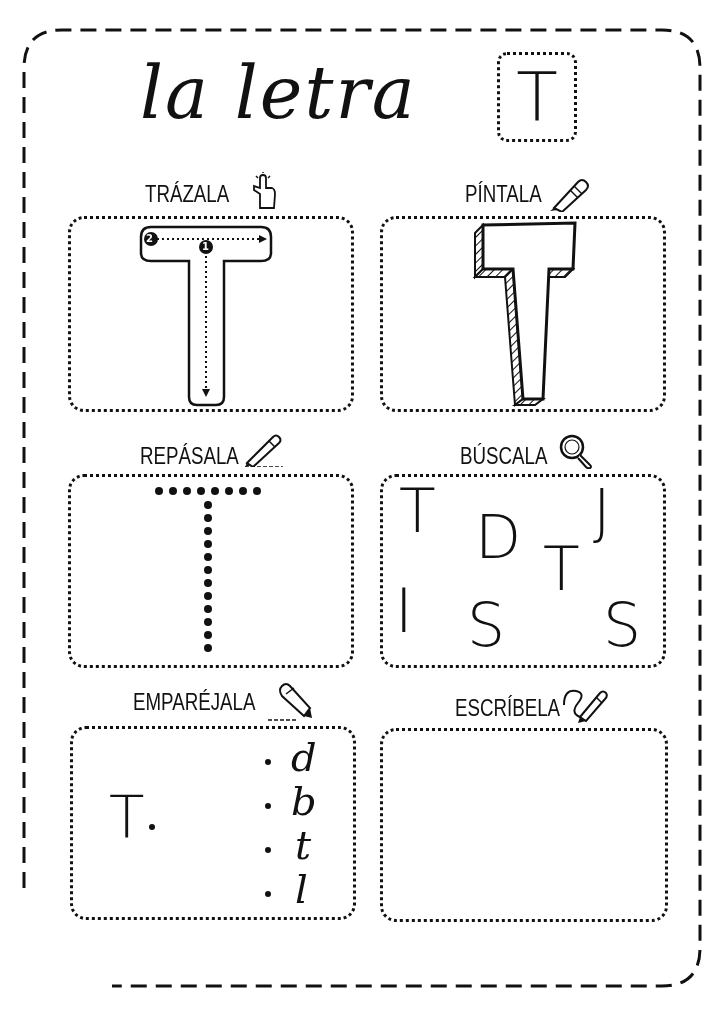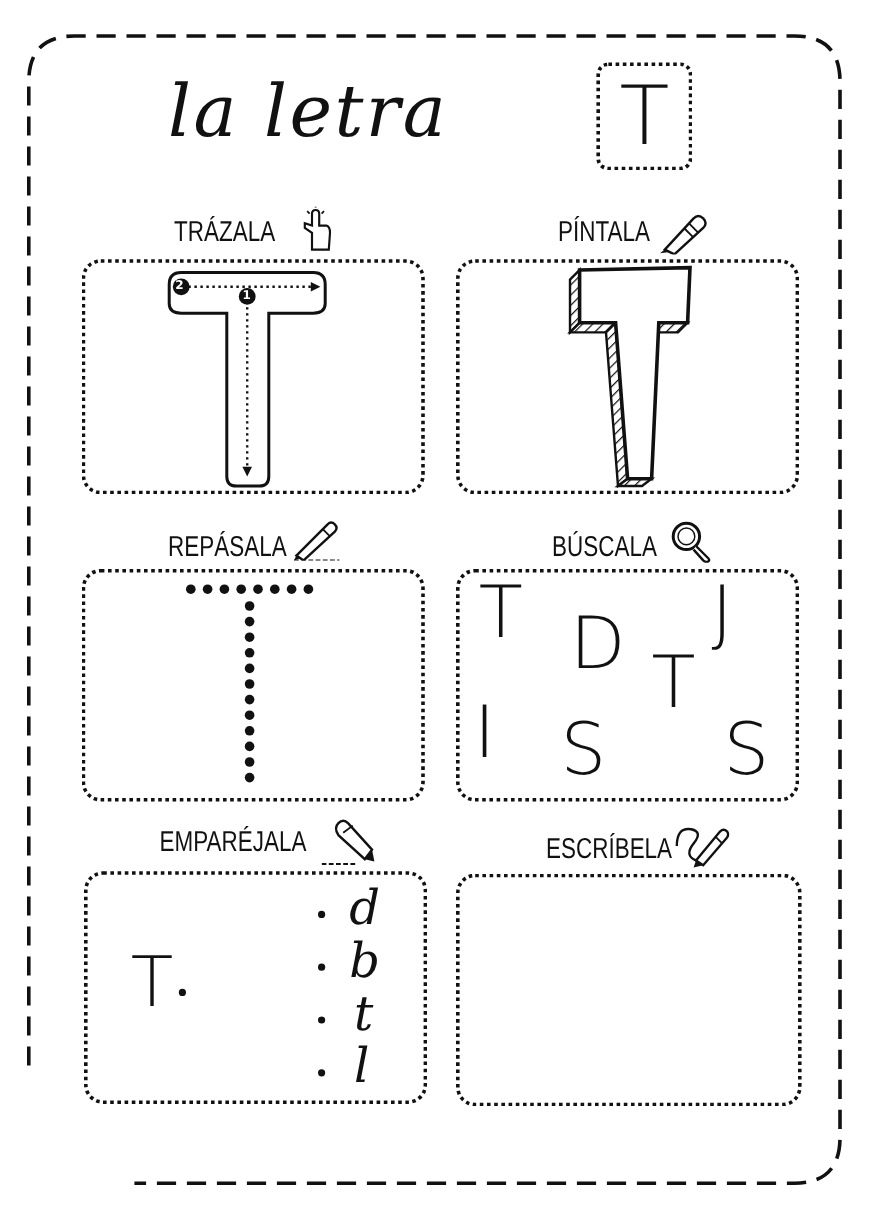--- a/index.html
+++ b/index.html
@@ -1,20 +1,20 @@
 <!DOCTYPE html>
 <html><head>
 <meta charset="utf-8">
 <style>
   html,body{margin:0;padding:0;background:#fff;}
   body{width:724px;height:1024px;position:relative;overflow:hidden;font-family:"DejaVu Sans",sans-serif;color:#111;}
   .frame{position:absolute;left:22px;top:28px;width:680px;height:960px;}
   .frame svg{position:absolute;left:0;top:0;}
   .title{position:absolute;left:140px;top:38px;height:110px;display:flex;align-items:center;}
-  .title .script{font-family:"DejaVu Serif",serif;font-style:italic;font-size:60px;line-height:1;letter-spacing:2px;}
+  .title .script{font-family:"DejaVu Serif",serif;font-style:italic;font-size:72px;line-height:1;letter-spacing:2px;}
   .title-box{position:absolute;left:497px;top:52px;width:74px;height:84px;border:3px dotted #111;border-radius:10px;display:flex;align-items:center;justify-content:center;font-size:68px;font-weight:300;}
   .label{position:absolute;font-family:"Liberation Sans Narrow","Liberation Sans",sans-serif;font-size:24px;letter-spacing:0px;transform:scaleX(0.78);transform-origin:left center;white-space:nowrap;}
   .icon{position:absolute;}
   .panel{position:absolute;border:3px dotted #111;border-radius:16px;box-sizing:border-box;}
   .abs{position:absolute;}
   .letter{position:absolute;font-family:"DejaVu Sans",sans-serif;font-weight:300;line-height:1;}
   .cursive{position:absolute;font-family:"DejaVu Serif",serif;font-style:italic;font-size:40px;line-height:1;}
   .dot{position:absolute;width:6px;height:6px;border-radius:50%;background:#111;}
 </style>
 </head>

